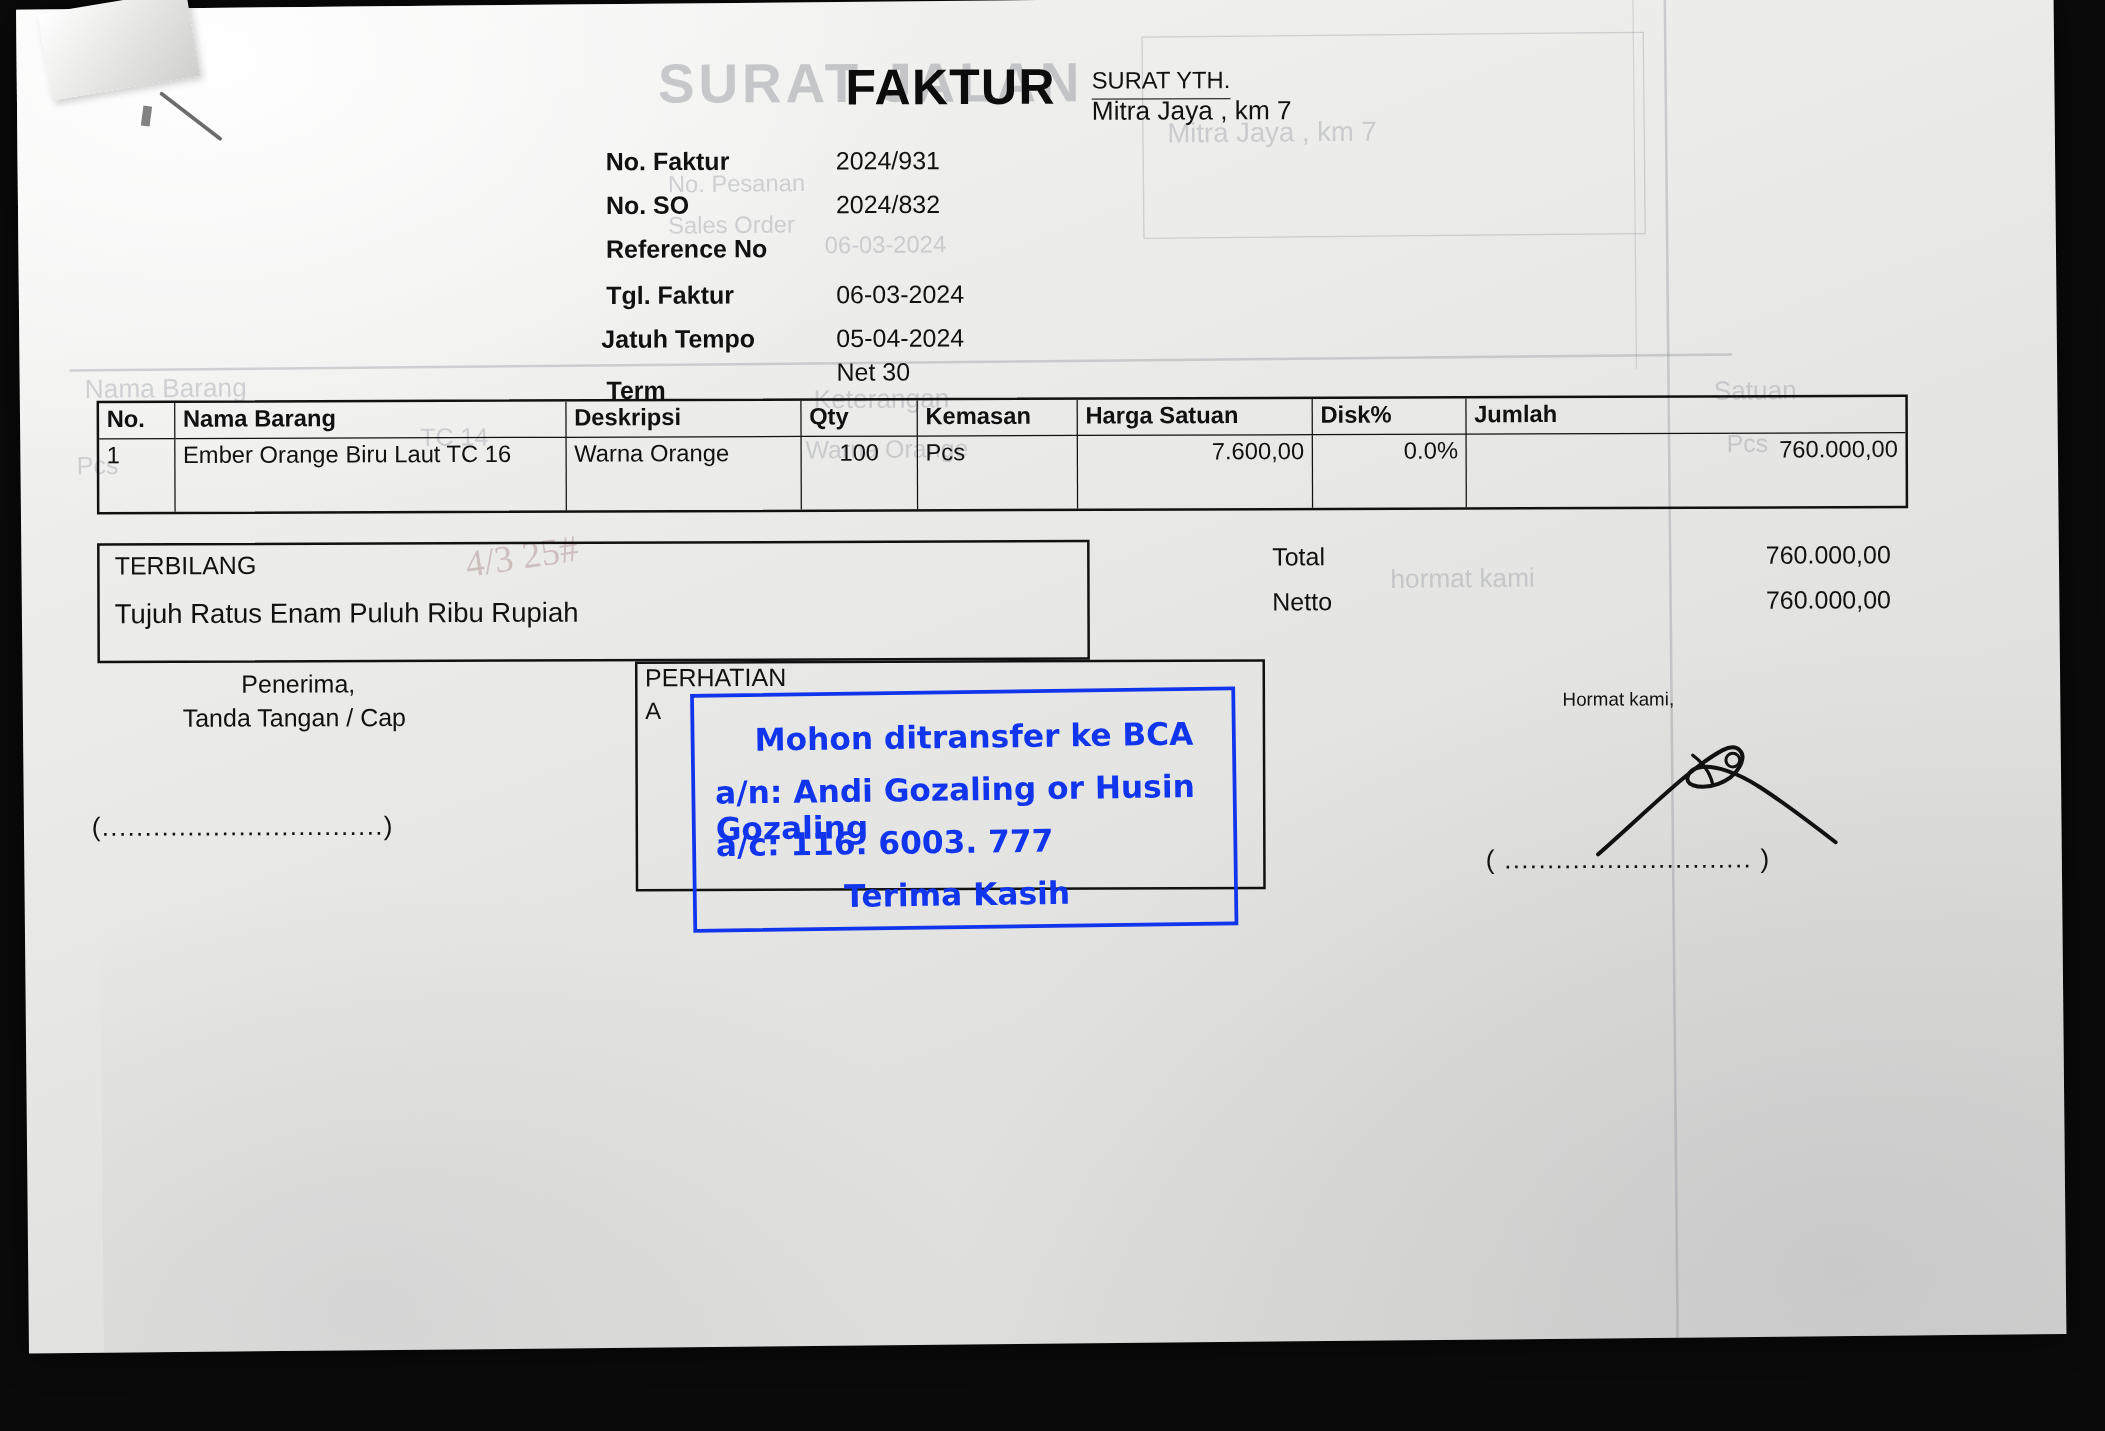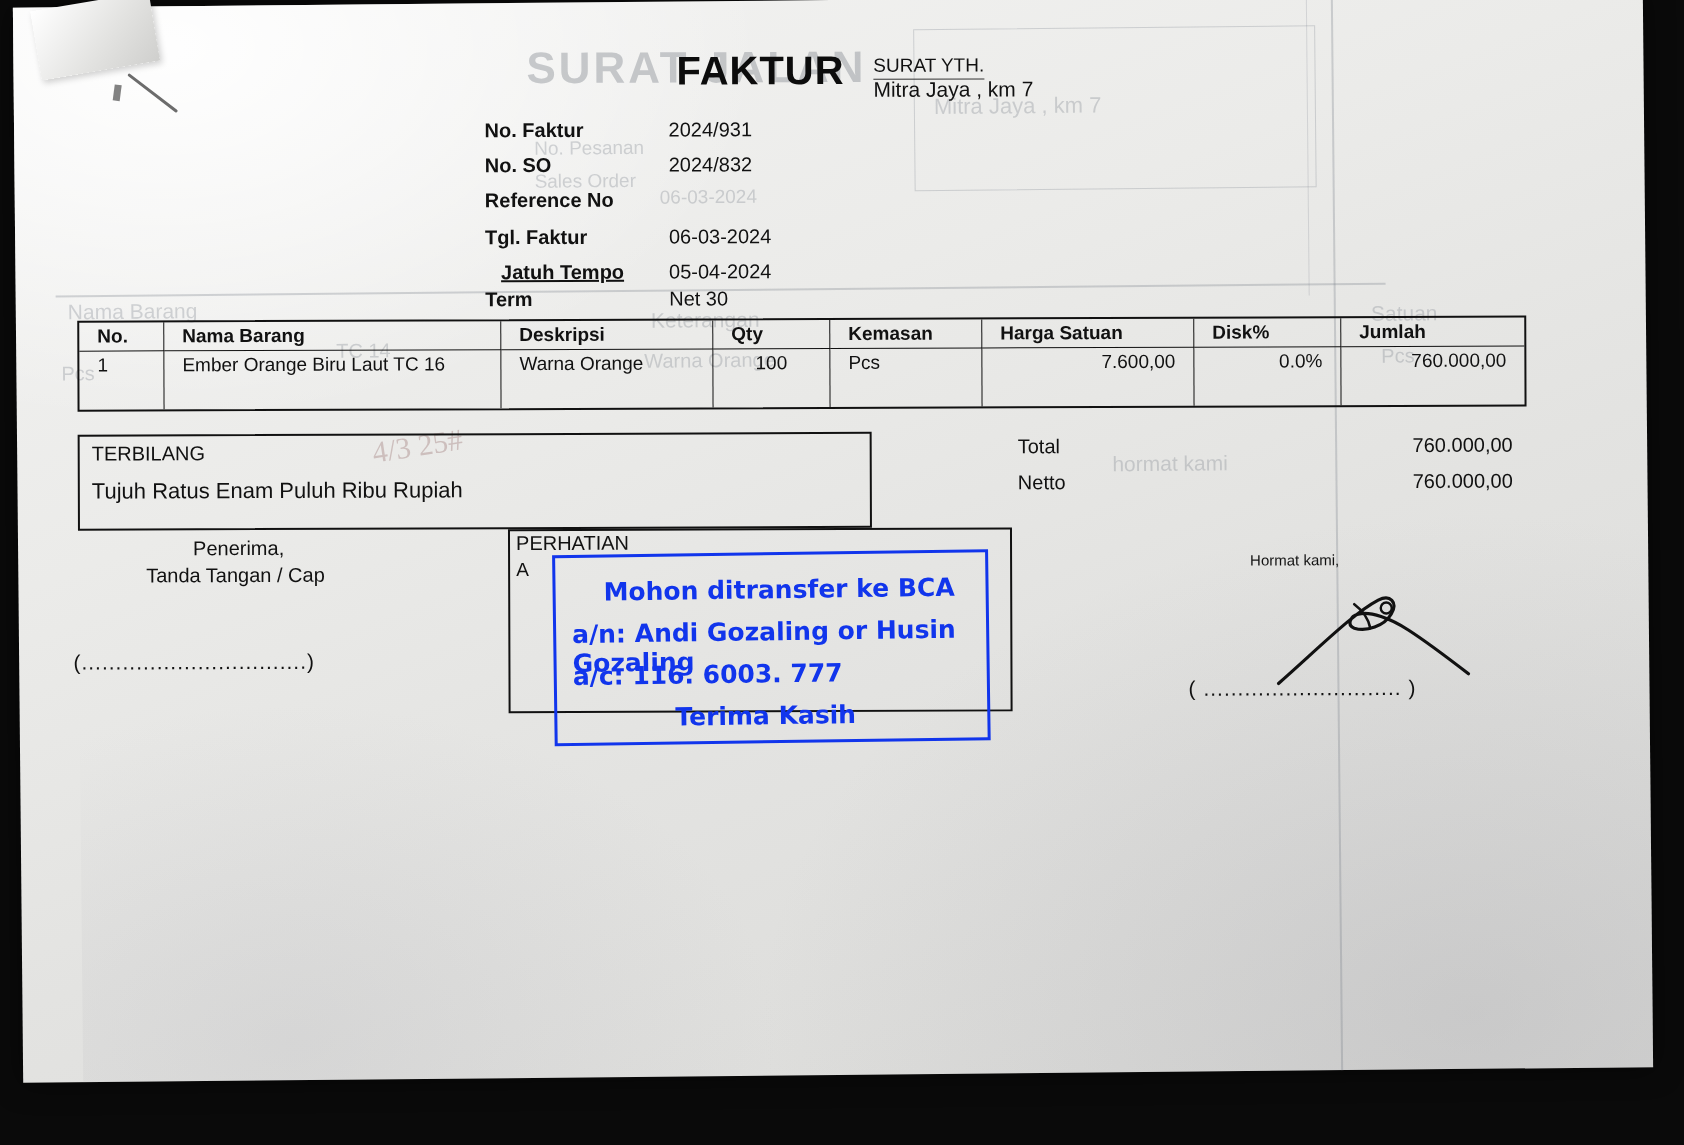--- a/index.html
+++ b/index.html
@@ -115,21 +115,21 @@
     left: 60px; top: 318px;
     width: 1445px;
     border:2px solid #111;
     border-collapse: collapse;
   }
   #tbl table { border-collapse:collapse; width:100%; }
   #tbl th, #tbl td {
     border-right:1.5px solid #111;
     border-bottom:1.5px solid #111;
     font-size:19px; color:#111;
-    padding:3px 18px;
+    padding:3px 6px;
     vertical-align:top;
     border-radius:13px;
   }
   #tbl th { font-weight:bold; text-align:left; }
   #tbl td:last-child, #tbl th:last-child { border-right:none; }
   #tbl tr:last-child td { border-bottom:none; }
   .c-no     { width:48px; }
   .c-nama   { width:300px; }
   .c-desk   { width:175px;margin-left:40px; }
   .c-qty    { width:80px; text-align:right; }
@@ -257,24 +257,24 @@
 
       <div class="t hdr-label" style="left:468px; top:153px;">No. SO</div>
       <div class="t hdr-value" style="left:652px; top:153px;">2024/832</div>
 
       <div class="t hdr-label" style="left:468px; top:188px;">Reference No</div>
       <div class="t hdr-value" style="left:652px; top:188px;"></div>
 
       <div class="t hdr-label" style="left:468px; top:225px;">Tgl. Faktur</div>
       <div class="t hdr-value" style="left:652px; top:225px;">06-03-2024</div>
 
-      <div class="t hdr-label" style="left:484px; top:260px;text-decoration:underline;">Jatuh Tempo</div>
+      <div class="t hdr-label" style="left:464px; top:260px;">Jatuh Tempo</div>
       <div class="t hdr-value" style="left:652px; top:260px;">05-04-2024</div>
 
-      <div class="t hdr-label" style="left:468px; top:287px;">Term</div>
+      <div class="t hdr-label" style="left:468px; top:301px;">Term</div>
       <div class="t hdr-value" style="left:652px; top:287px;">Net 30</div>
 
       <div id="tbl">
         <table>
           <thead>
             <tr>
               <th class="c-no">No.</th>
               <th class="c-nama">Nama Barang</th>
               <th class="c-desk">Deskripsi</th>
               <th class="c-qty">Qty</th>

